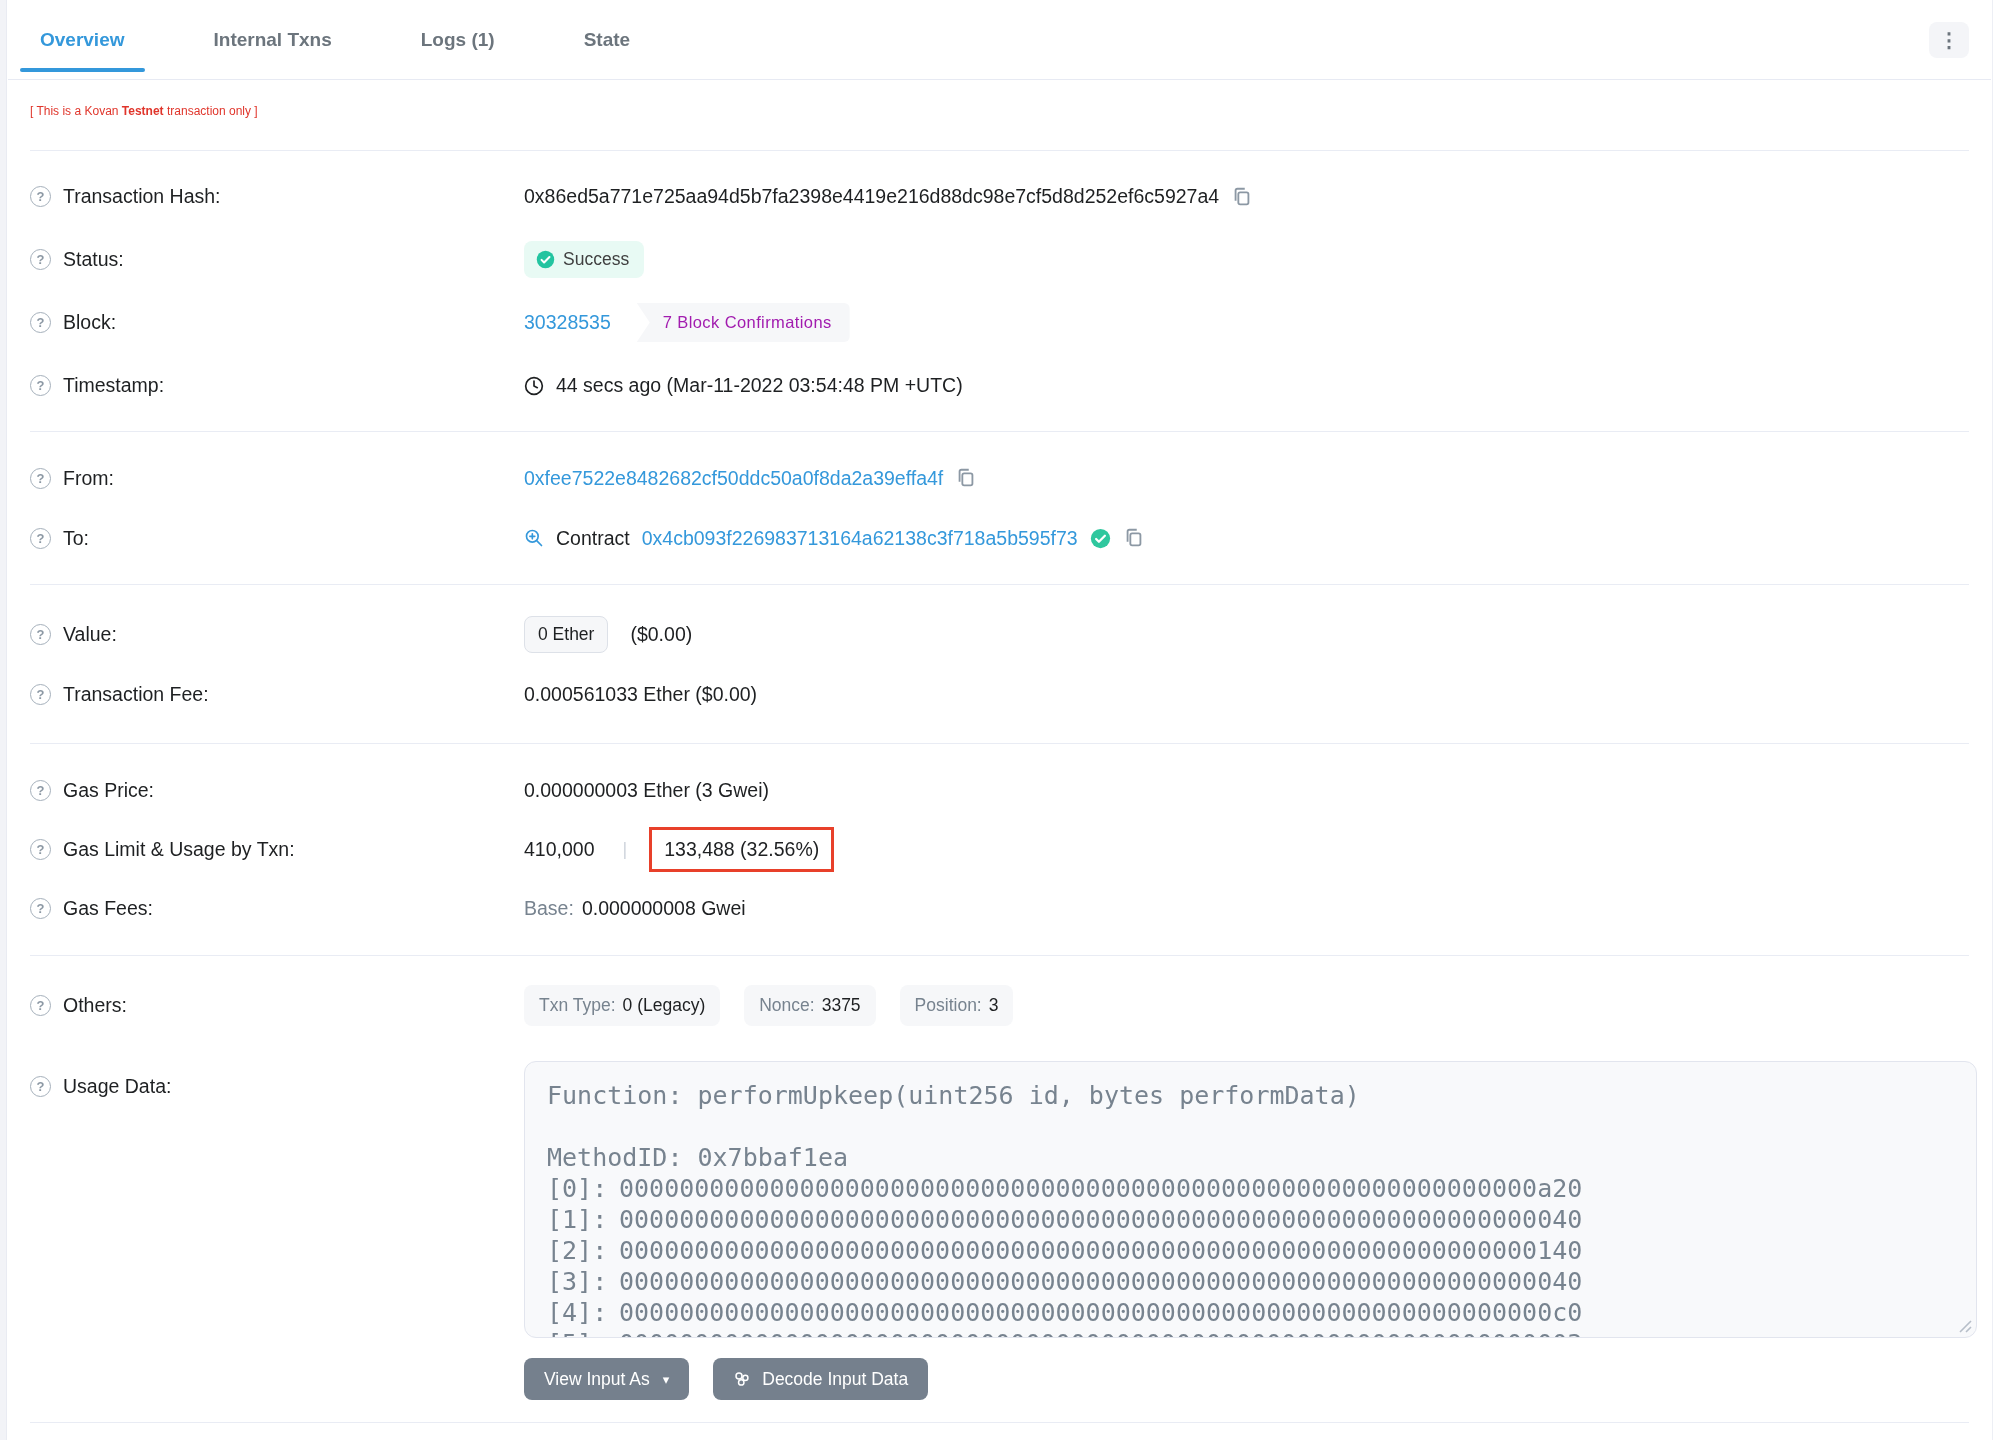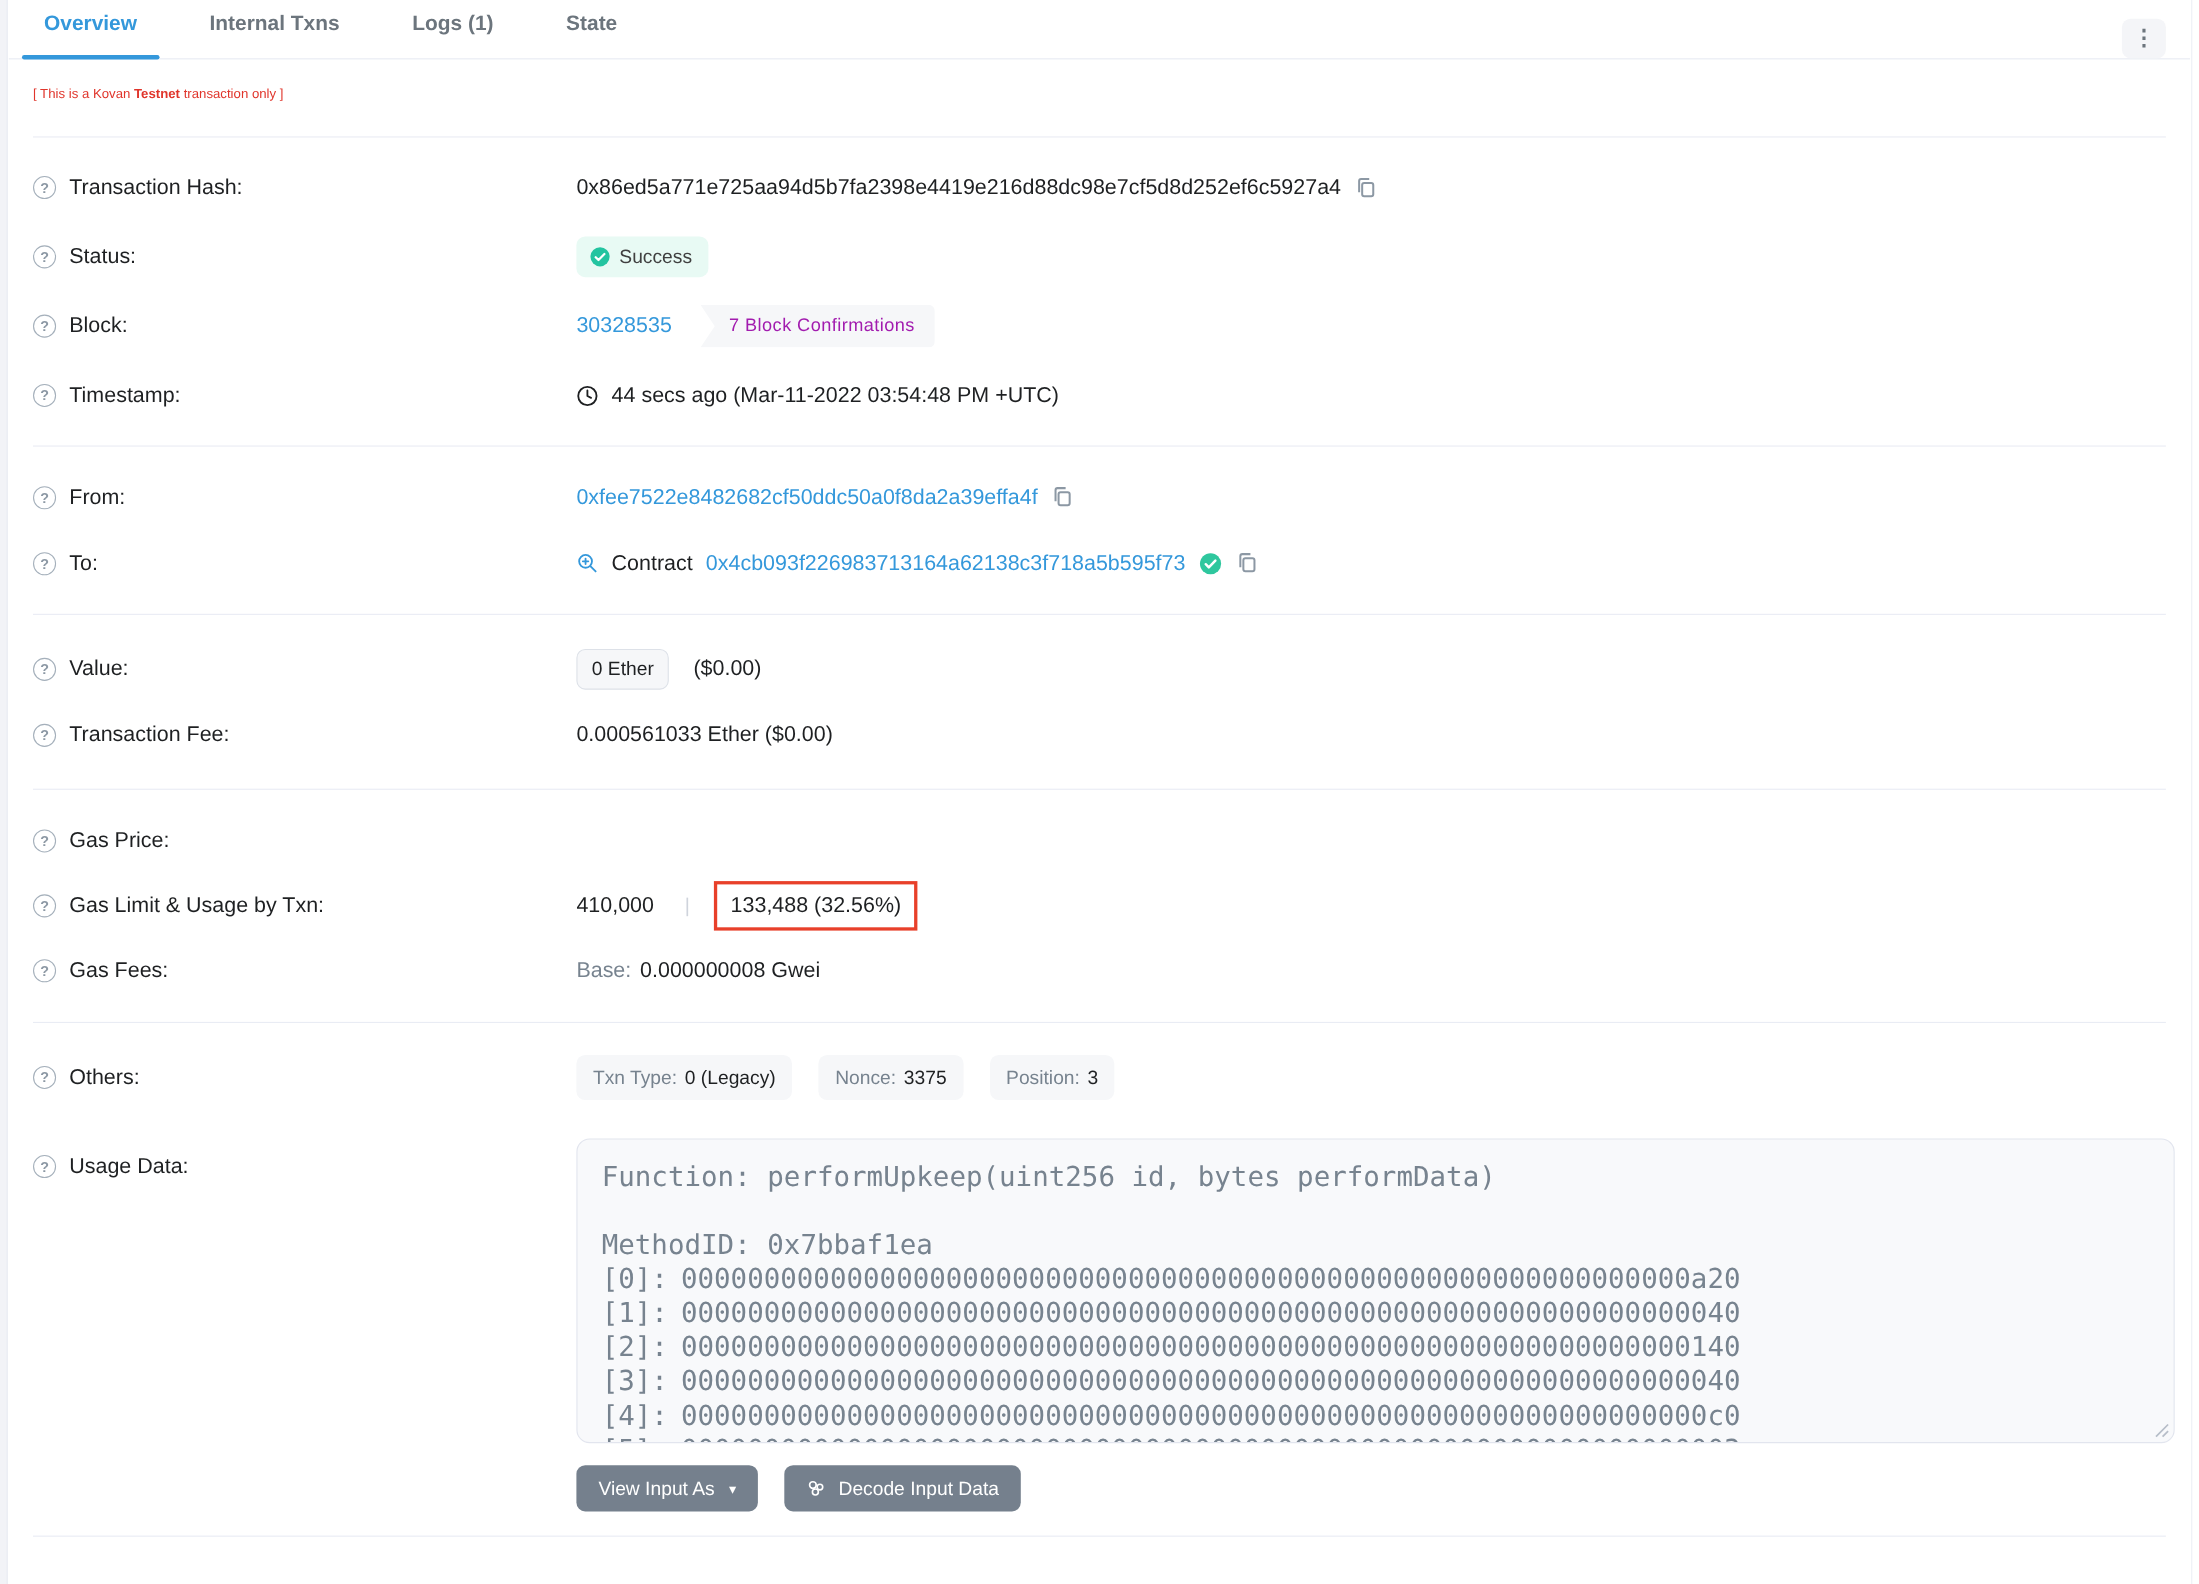--- a/index.html
+++ b/index.html
@@ -6,21 +6,21 @@
   html,body { background:#ffffff; }
   body {
     width:1999px; height:1440px; overflow:hidden; position:relative;
     font-family:"Liberation Sans", sans-serif; color:#1e2022; font-size:19.5px;
   }
   .edge-left { position:absolute; left:0; top:0; bottom:0; width:7px; background:#f2f3f7; border-right:1px solid #e9ebf2; }
   .edge-right { position:absolute; right:6px; top:0; bottom:0; width:1px; background:#edeff5; }
   .page { position:absolute; left:8px; right:8px; top:0; }
 
   
-  .tabbar { display:flex; align-items:flex-end; height:54px; border-bottom:1px solid #e7eaf3; padding:0 22px 0 12px; }
+  .tabbar { display:flex; align-items:center; height:80px; border-bottom:1px solid #e7eaf3; padding:0 22px 0 12px;gap:23px; }
   .tab { font-size:19px; font-weight:600; color:#6c757d; padding:0 20px; height:62px; display:flex; align-items:center; cursor:pointer; position:relative; margin-right:26px; }
   .tab.active { color:#3498db; }
   .tab.active::after { content:""; position:absolute; left:0; right:0; bottom:-1px; height:4px; background:#3498db; border-radius:2px; }
   .kebab { margin-left:auto; width:40px; height:36px; background:#f4f5f8; border:none; border-radius:8px; color:#6c757d; font-size:20px; line-height:1; cursor:pointer; display:flex; align-items:center; justify-content:center; font-weight:700; }
 
   
   .content { padding:0 22px 0 22px; }
   .notice-section { padding:24px 0 32px 0; border-bottom:1px solid #e9ecf4; }
   .notice { color:#e0352b; font-size:12px; }
   .notice b { font-weight:700; }
@@ -234,20 +234,23 @@
 
     </div>
 
     <div class="section secD">
 
       <div class="row">
         <div class="label">
           <span class="help">?</span>
           <span>Gas Price:</span>
         </div>
+        <div class="value">
+          <span>0.000000003 Ether (3 Gwei)</span>
+        </div>
       </div>
 
       <div class="row">
         <div class="label">
           <span class="help">?</span>
           <span>Gas Limit &amp; Usage by Txn:</span>
         </div>
         <div class="value">
           <span>410,000</span>
           <span class="pipe">|</span>

